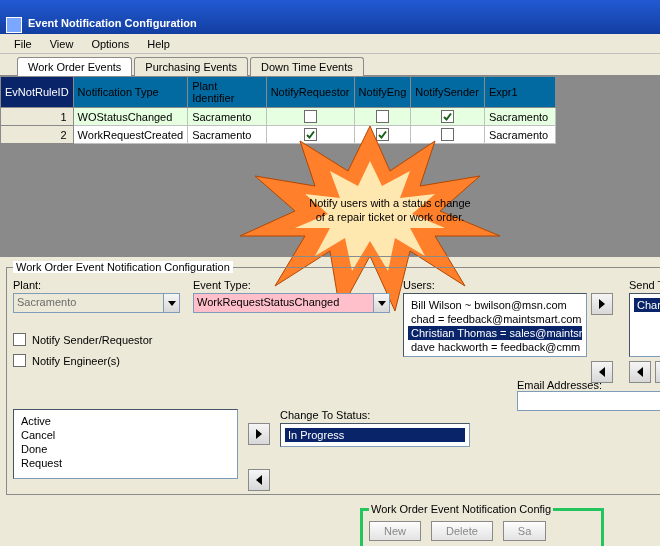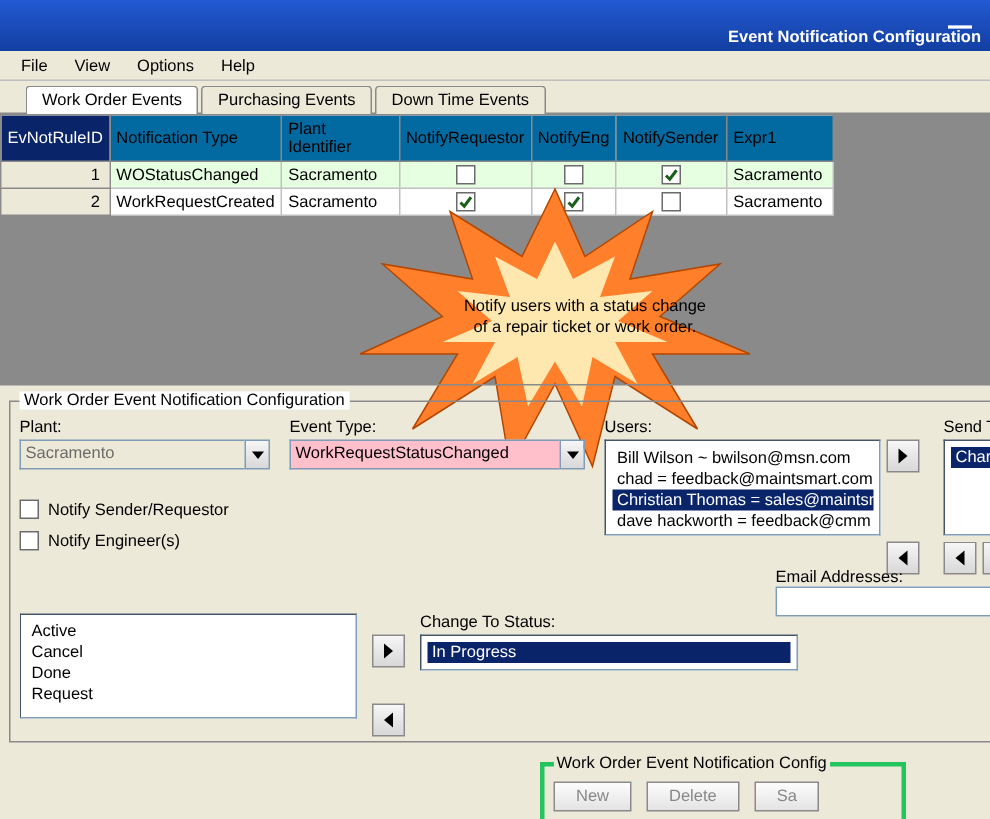--- a/index.html
+++ b/index.html
@@ -1,18 +1,18 @@
 <!DOCTYPE html>
 <html><head>
 <meta charset="utf-8">
 <style>
   * { box-sizing: border-box; font-family: "Tahoma", "Segoe UI", Arial, sans-serif; font-size: 11px; }
   html, body { margin: 0; padding: 0; width: 660px; height: 546px; background: #ece9d8; overflow: hidden; }
   
-  .titlebar { height: 24px; background: linear-gradient(#235ad4, #123ea0); color: #fff; display: flex; align-items: flex-end; padding: 17px 6px; font-weight: bold; flex-direction: column; }
+  .titlebar { height: 24px; background: linear-gradient(#235ad4, #123ea0); color: #fff; display: flex; align-items: flex-start; padding: 17px 6px; font-weight: bold; }
   .titlebar .icon { width: 16px; height: 16px; background: #7aa7ff; border: 1px solid #fff; margin-right: 6px; }
   
   .menubar { height: 20px; background: #ece9d8; display: flex; align-items: center; padding: 0 6px; border-bottom: 1px solid #c0c0c0; gap: 2px; }
   .menubar .menuitem { padding: 2px 8px; cursor: default; }
   
   .tabs { display: flex; align-items: flex-end; height: 22px; padding-left: 17px; background: #ece9d8; }
   .tab { border: 1px solid #8a8a8a; border-bottom: none; padding: 3px 10px 3px 10px; background: #ece9d8; margin-right: 2px; border-radius: 3px 3px 0 0; position: relative; top: 1px; }
   .tab.active { background: #fff; z-index: 2; }
   .tabs.inner { border-bottom: 1px solid #8a8a8a; }
   
@@ -50,21 +50,21 @@
   .sqbtn { width: 22px; height: 22px; border: 1px solid #8a8a8a; background: linear-gradient(#f6f6f6,#d8d8d8); display:flex; align-items:center; justify-content:center; }
   .sqbtn::after { content:""; border-top: 5px solid transparent; border-bottom: 5px solid transparent; }
   .sqbtn.right::after { border-left: 6px solid #000; }
   .sqbtn.left::after  { border-right: 6px solid #000; }
   .cbwrap { display:flex; align-items:center; gap:6px; margin-top: 8px; }
   .cb { width: 13px; height: 13px; border: 1px solid #6b6b6b; background: #fff; }
   .eventpink .textbox { background: #ffc0cb; }
   .userssel { width: 184px; height: 64px; }
   .sendto { width: 80px; height: 64px; }
   .wostatus { width: 225px; height: 70px; }
-  .chstatus { width: 252px; height: 24px; }
+  .chstatus { width: 190px; height: 24px; }
   .emailbox { width: 150px; height: 20px; }
   fieldset.bot { border: 3px solid #22c55e; padding: 6px 6px; margin: 6px 0 0 0; position:absolute; left: 360px; top: 240px; width: 244px; height: 50px;}
   .btn { border: 1px solid #8a8a8a; background: linear-gradient(#fdfdfd,#e3e3e3); padding: 3px 14px; color: #888; }
 </style>
 </head>
 <body>
 
 <div class="titlebar">
   <div class="icon"></div>
   <span>Event Notification Configuration</span>

